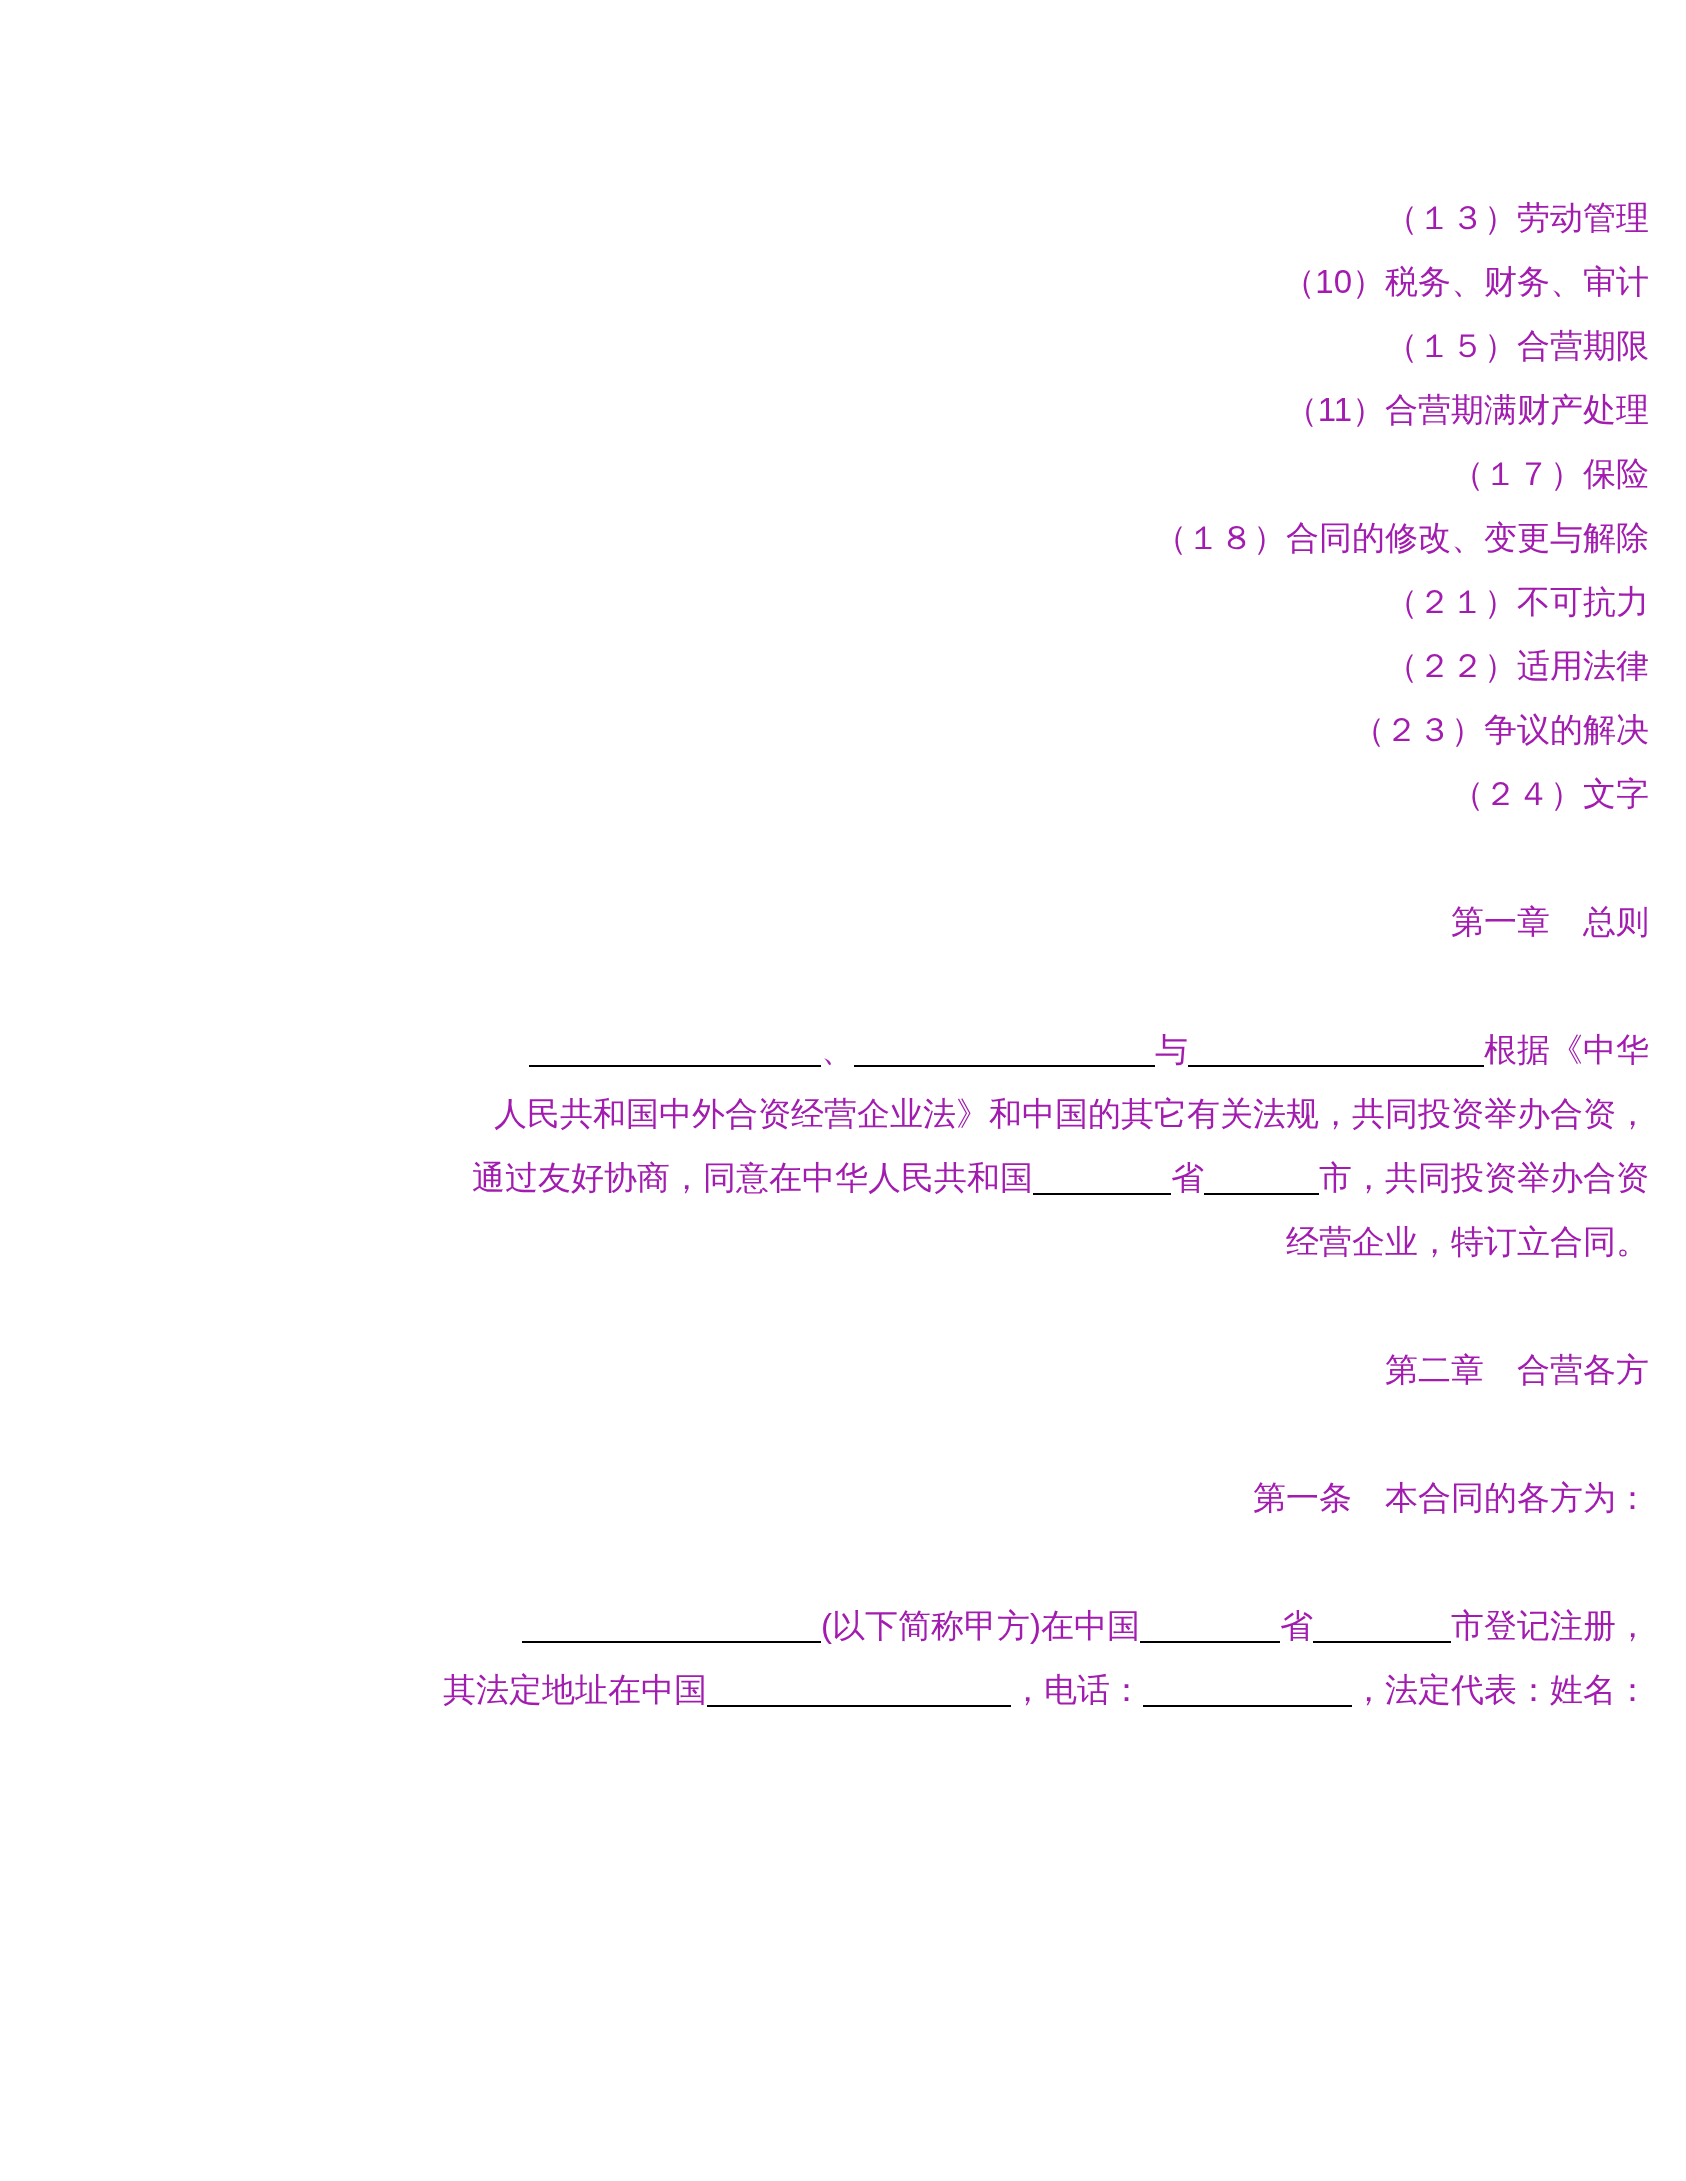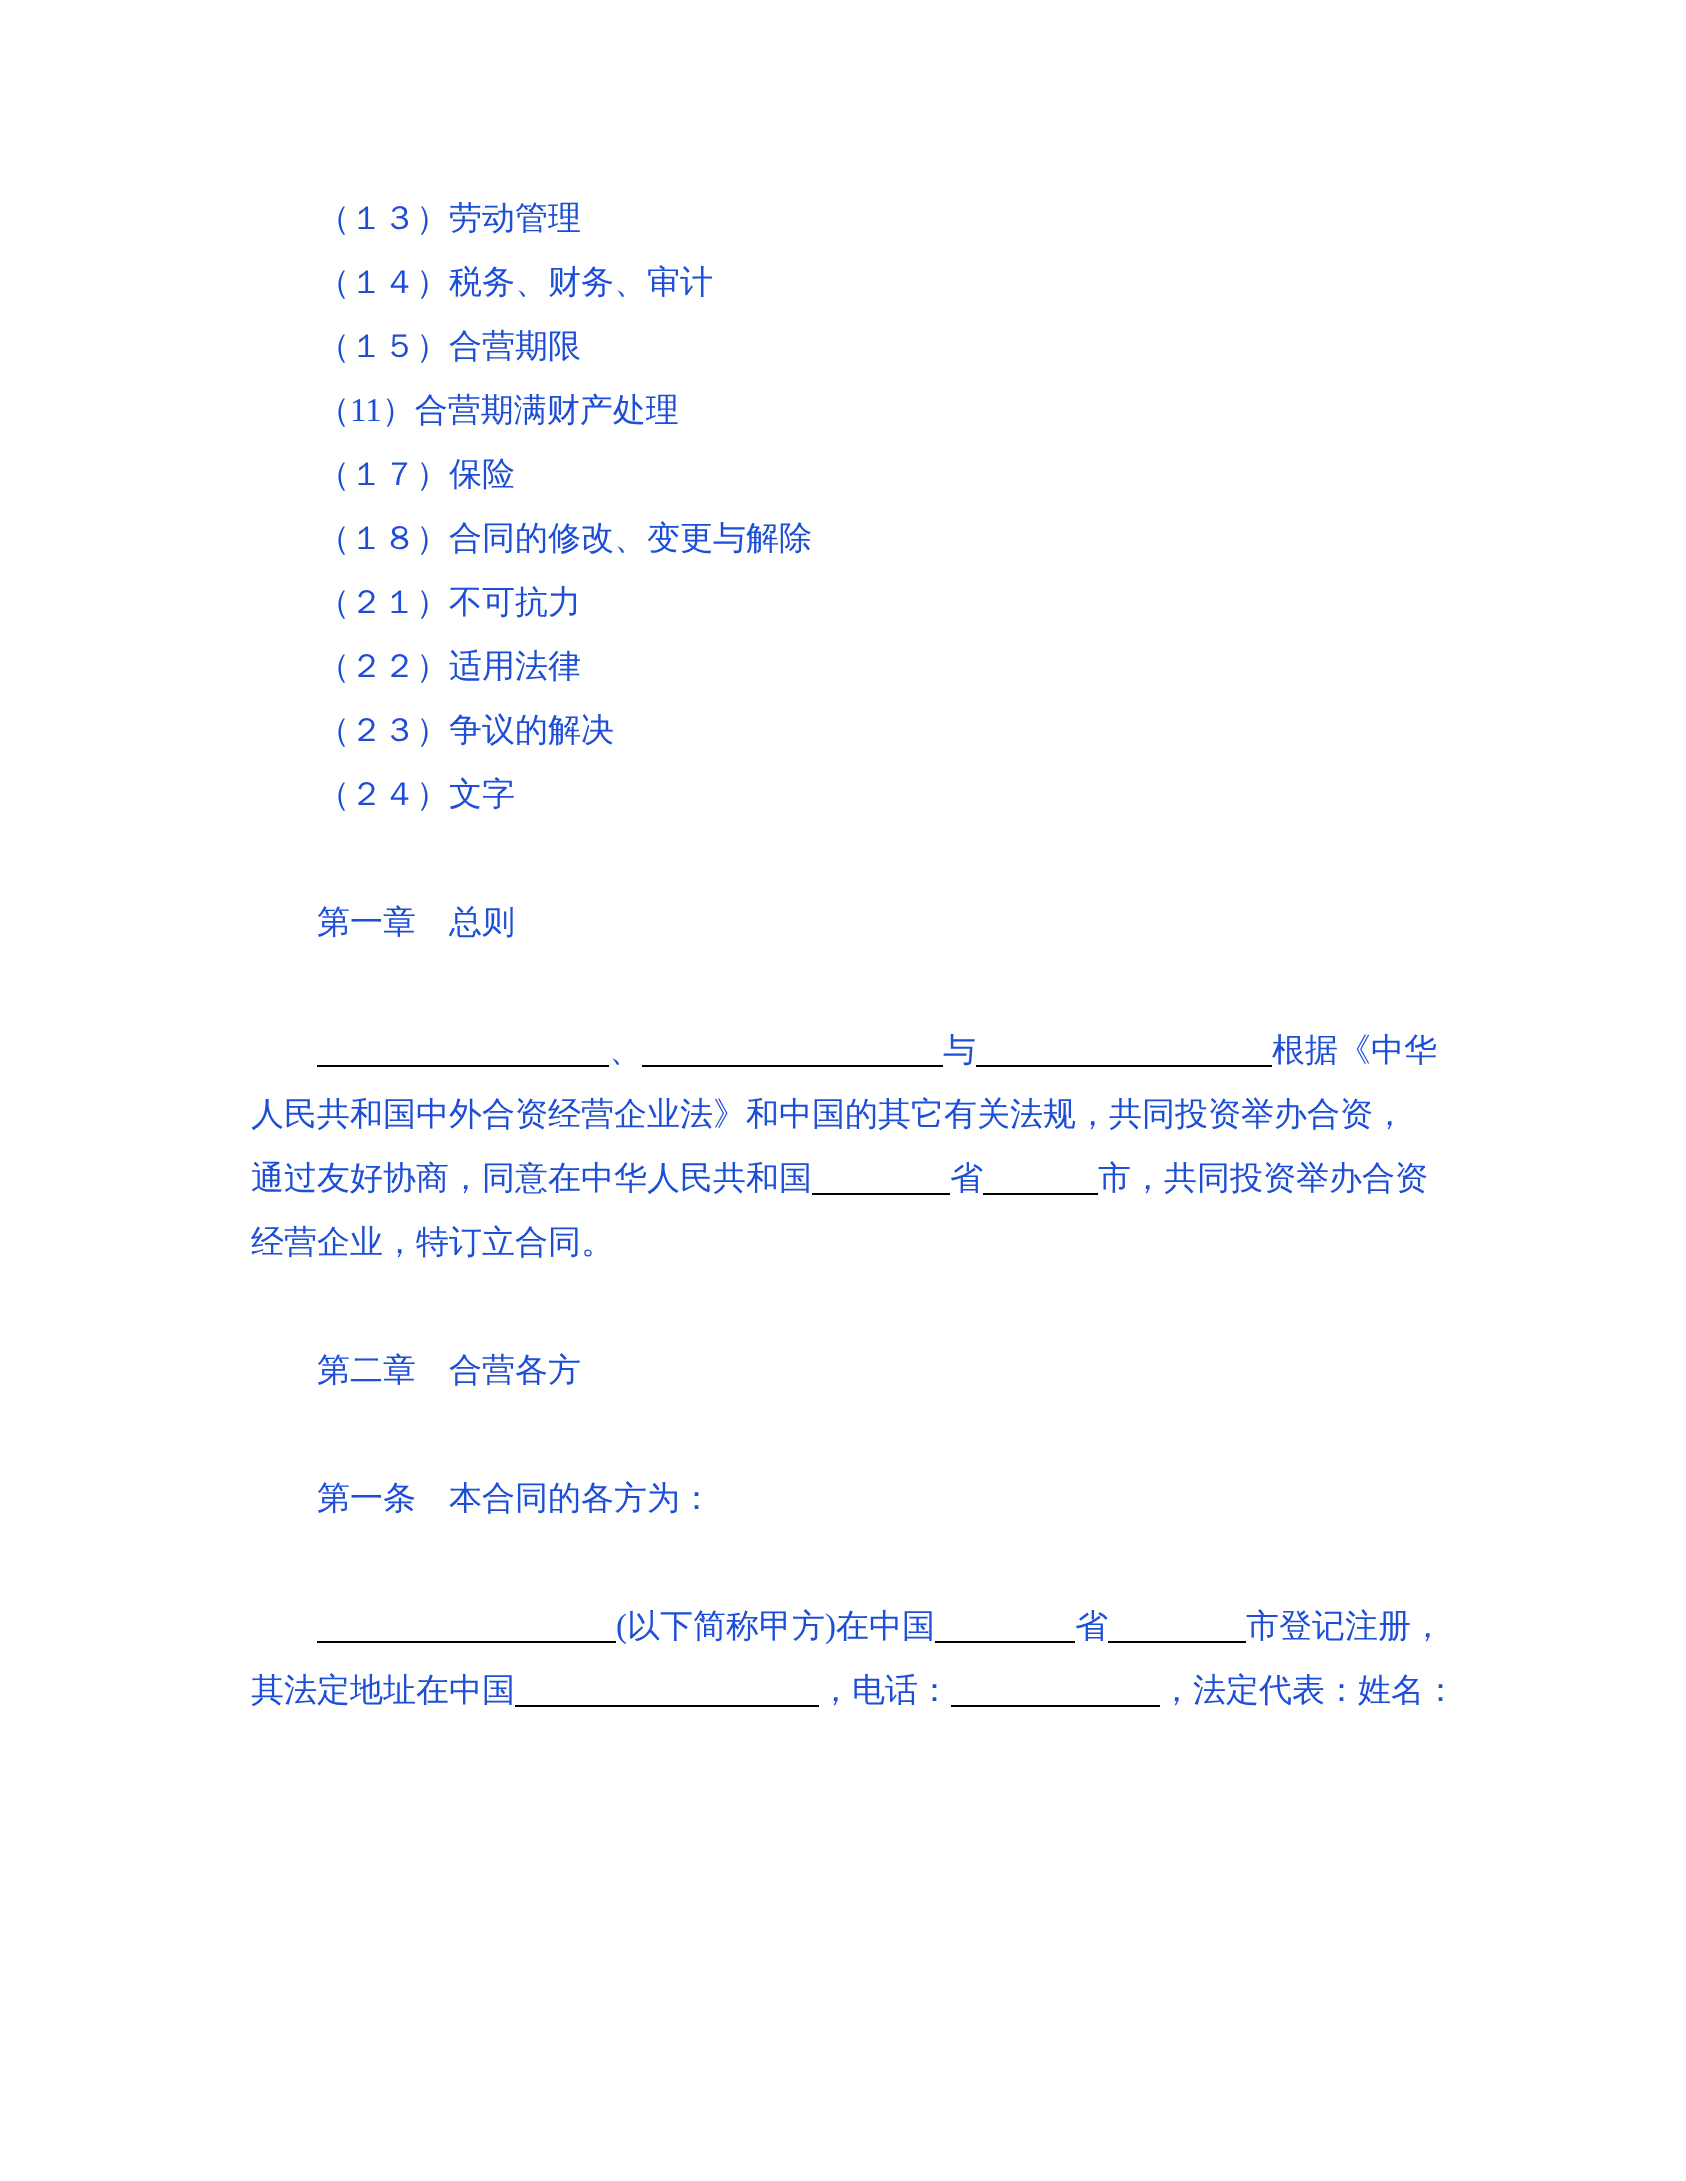--- a/index.html
+++ b/index.html
@@ -5,26 +5,27 @@
   html, body {
     margin: 0;
     padding: 0;
     background: #ffffff;
   }
   .page {
     position: relative;
     width: 1686px;
     height: 2182px;
     background: #ffffff;
-    color: #1d4ed8;
-    font-family: Liberation Serif, serif;
+    color: #a21caf;
+    font-family: Liberation Sans, sans-serif;
     font-size: 33px;
     box-sizing: border-box;
     padding: 186px 37px 0 251px;
     overflow: hidden;
+    text-align: right;
   }
   .block + .block {
     margin-top: 64px;   
   }
   .line {
     font-size: 33px;
     line-height: 64px;
     white-space: nowrap;
     font-weight: normal;
     margin: 0;
@@ -44,21 +45,21 @@
     height: 0.9px;
   }
 </style>
 </head>
 <body>
 
 <div class="page">
 
   <section class="block">
     <div class="line indent">（１３）劳动管理</div>
-    <div class="line indent">（１４）税务、财务、审计</div>
+    <div class="line indent">（10）税务、财务、审计</div>
     <div class="line indent">（１５）合营期限</div>
     <div class="line indent">（11）合营期满财产处理</div>
     <div class="line indent">（１７）保险</div>
     <div class="line indent">（１８）合同的修改、变更与解除</div>
     <div class="line indent">（２１）不可抗力</div>
     <div class="line indent">（２２）适用法律</div>
     <div class="line indent">（２３）争议的解决</div>
     <div class="line indent">（２４）文字</div>
   </section>
 

